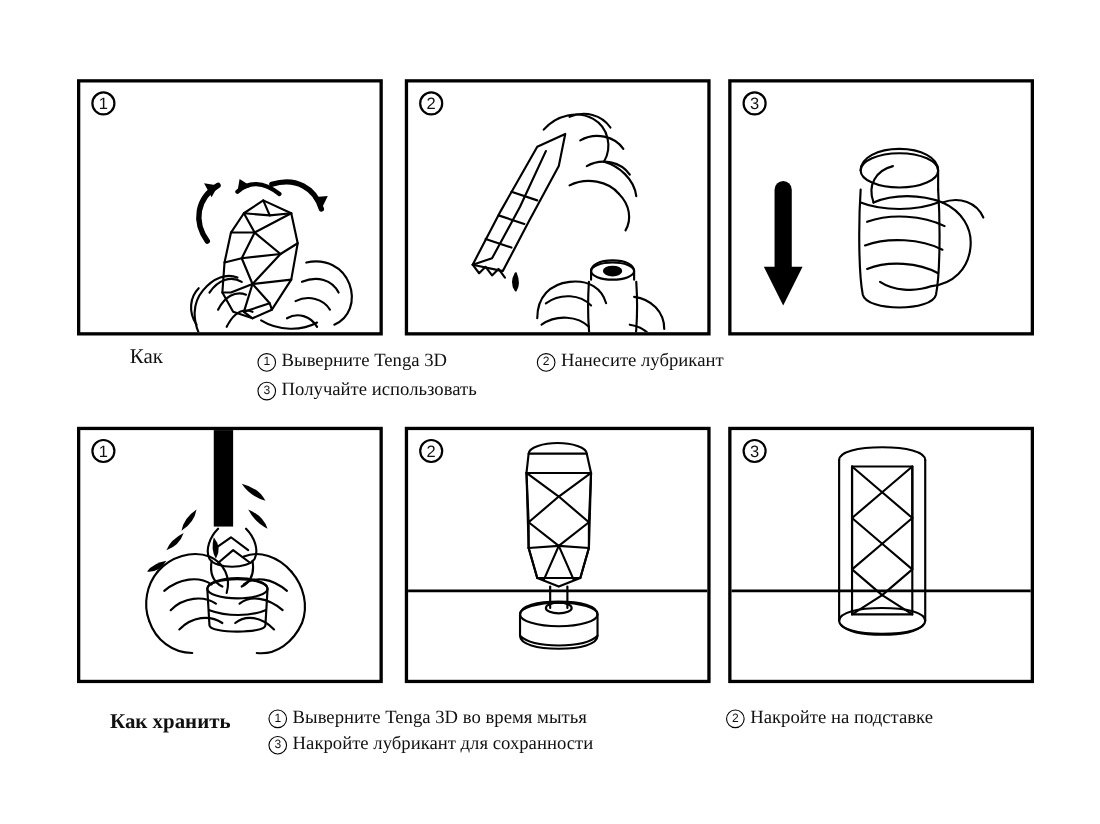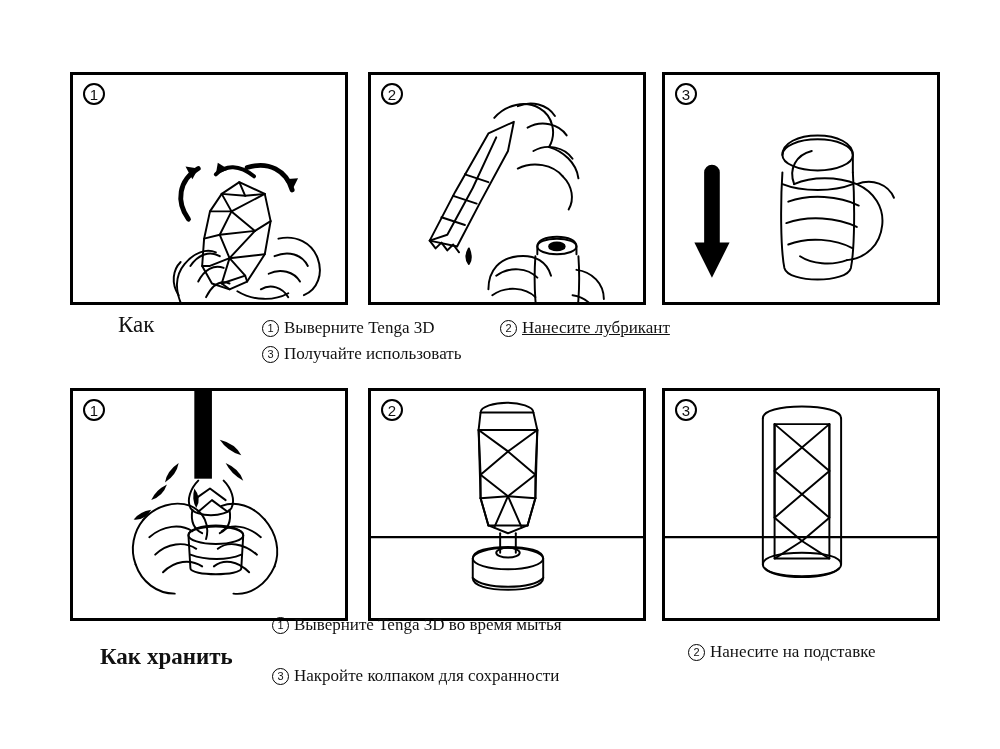--- a/index.html
+++ b/index.html
@@ -46,31 +46,30 @@
   }
   .art {
     position: absolute;
     left: 0; top: 0; right: 0; bottom: 0;
   }
   .art svg { display: block; width: 100%; height: 100%; }
 
   
   .cap-title {
     position: absolute;
-    font-size: 23px;
+    font-size: 19px;
     line-height: 26px;
     font-family: "Liberation Serif", serif;
   }
   .cap-line {
     position: absolute;
     font-size: 17px;
     line-height: 24px;
     white-space: nowrap;
     font-family: "Liberation Serif", serif;
-    margin-left: 28px;
   }
   .cnum {
     display: inline-block;
     width: 17px;
     height: 17px;
     border: 1.4px solid #000;
     border-radius: 50%;
     font-size: 11px;
     line-height: 15px;
     text-align: center;
@@ -197,21 +196,21 @@
     </div>
   </div>
 
   <div class="cap-title" style="left:118px; top:312px; width:150px;">
     <div>Как</div>
   </div>
 
   <div class="cap-line" style="left:234px; top:316px;">
     <span class="cnum">1</span><span class="cap-text">Выверните Tenga 3D</span>
   </div>
-  <div class="cap-line" style="left:472px; top:316px;text-decoration:underline;">
+  <div class="cap-line" style="left:488px; top:316px;">
     <span class="cnum">2</span><span class="cap-text">Нанесите лубрикант</span>
   </div>
   <div class="cap-line" style="left:234px; top:342px;">
     <span class="cnum">3</span><span class="cap-text">Получайте использовать</span>
   </div>
 
   <div class="panel" style="left:70px; top:388px; width:278px; height:233px;">
     <div class="num">1</div>
     <div class="art">
       <svg viewBox="0 0 278 233" preserveAspectRatio="none">
@@ -317,23 +316,23 @@
           <path d="M102 182 C108 188 122 191 140 191 C158 191 172 188 178 182"></path>
         </g>
       </svg>
     </div>
   </div>
 
   <div class="cap-title" style="left:100px; top:644px;font-weight:bold;">
     <span>Как хранить</span>
   </div>
 
-  <div class="cap-line" style="left:244px; top:613px;">
+  <div class="cap-line" style="left:244px; top:640px;">
     <span class="cnum">1</span><span class="cap-text">Выверните Tenga 3D во время мытья</span>
   </div>
   <div class="cap-line" style="left:244px; top:664px;">
-    <span class="cnum">3</span><span class="cap-text">Накройте колпаком для сохранности</span>
+    <span class="cnum">3</span><span class="cap-text">Накройте лубрикант для сохранности</span>
   </div>
   <div class="cap-line" style="left:660px; top:640px;">
-    <span class="cnum">2</span><span class="cap-text">Нанесите на подставке</span>
+    <span class="cnum">2</span><span class="cap-text">Накройте на подставке</span>
   </div>
 
 </div>
 
 </body></html>

